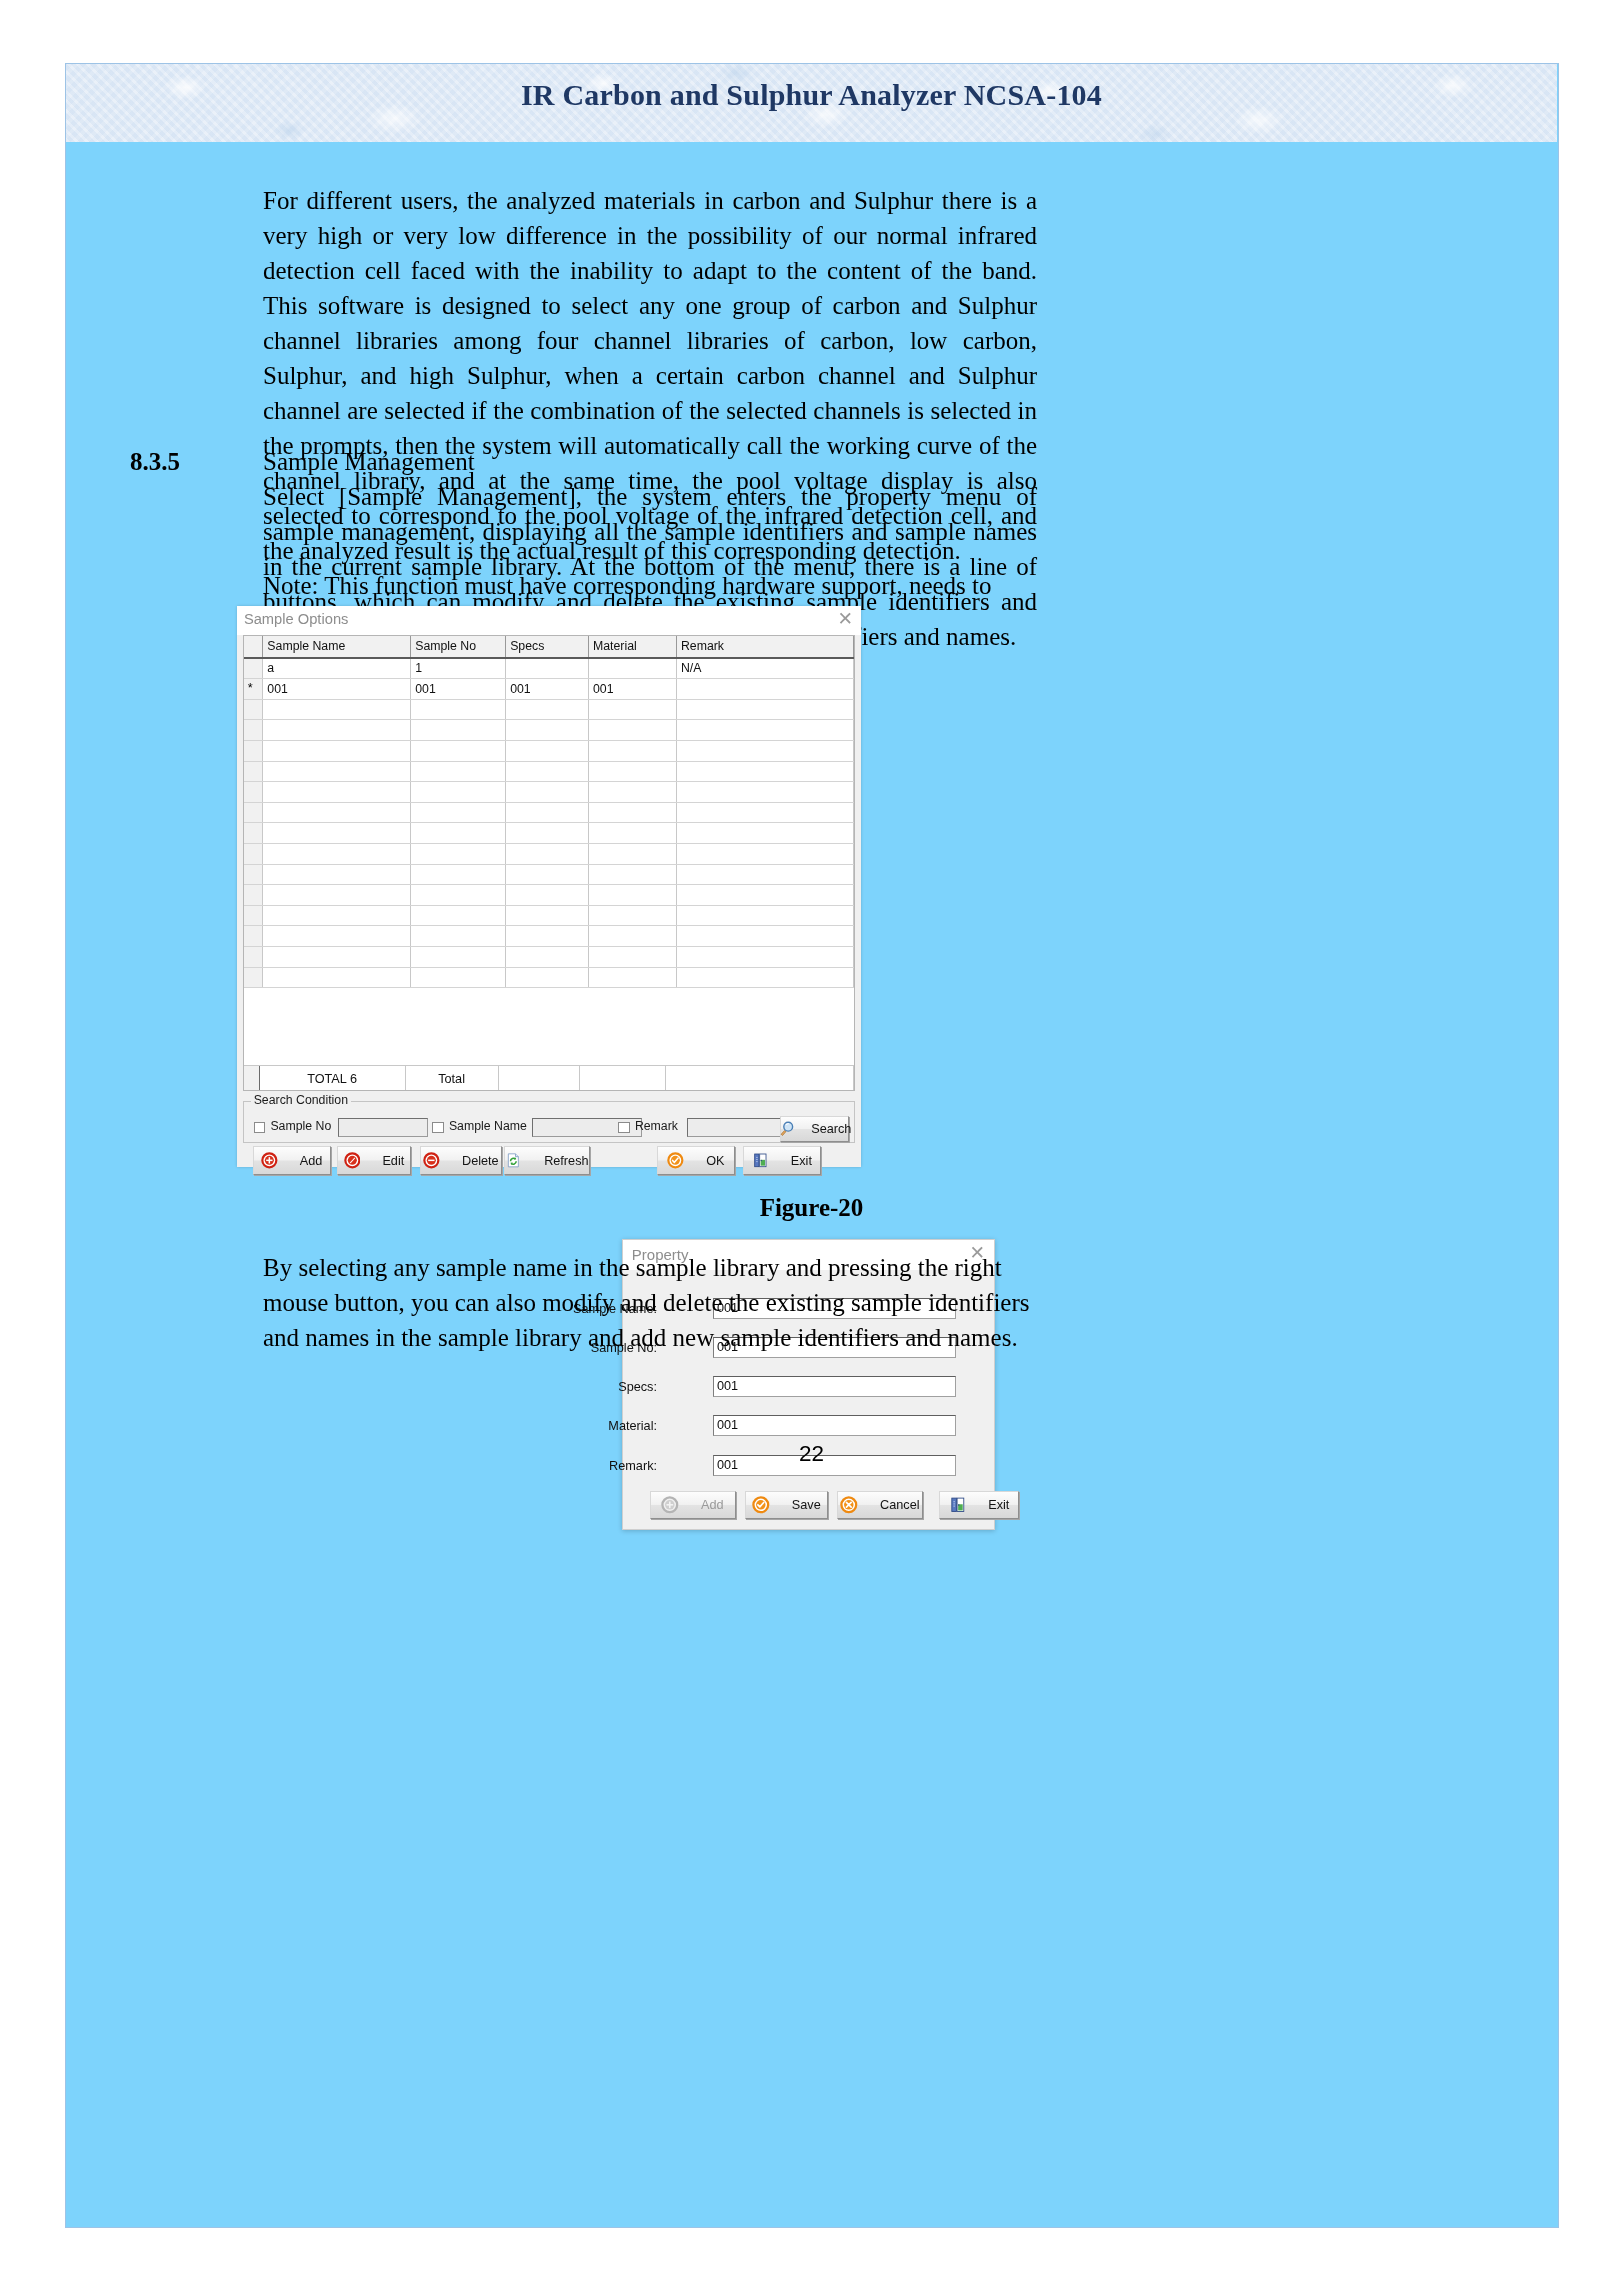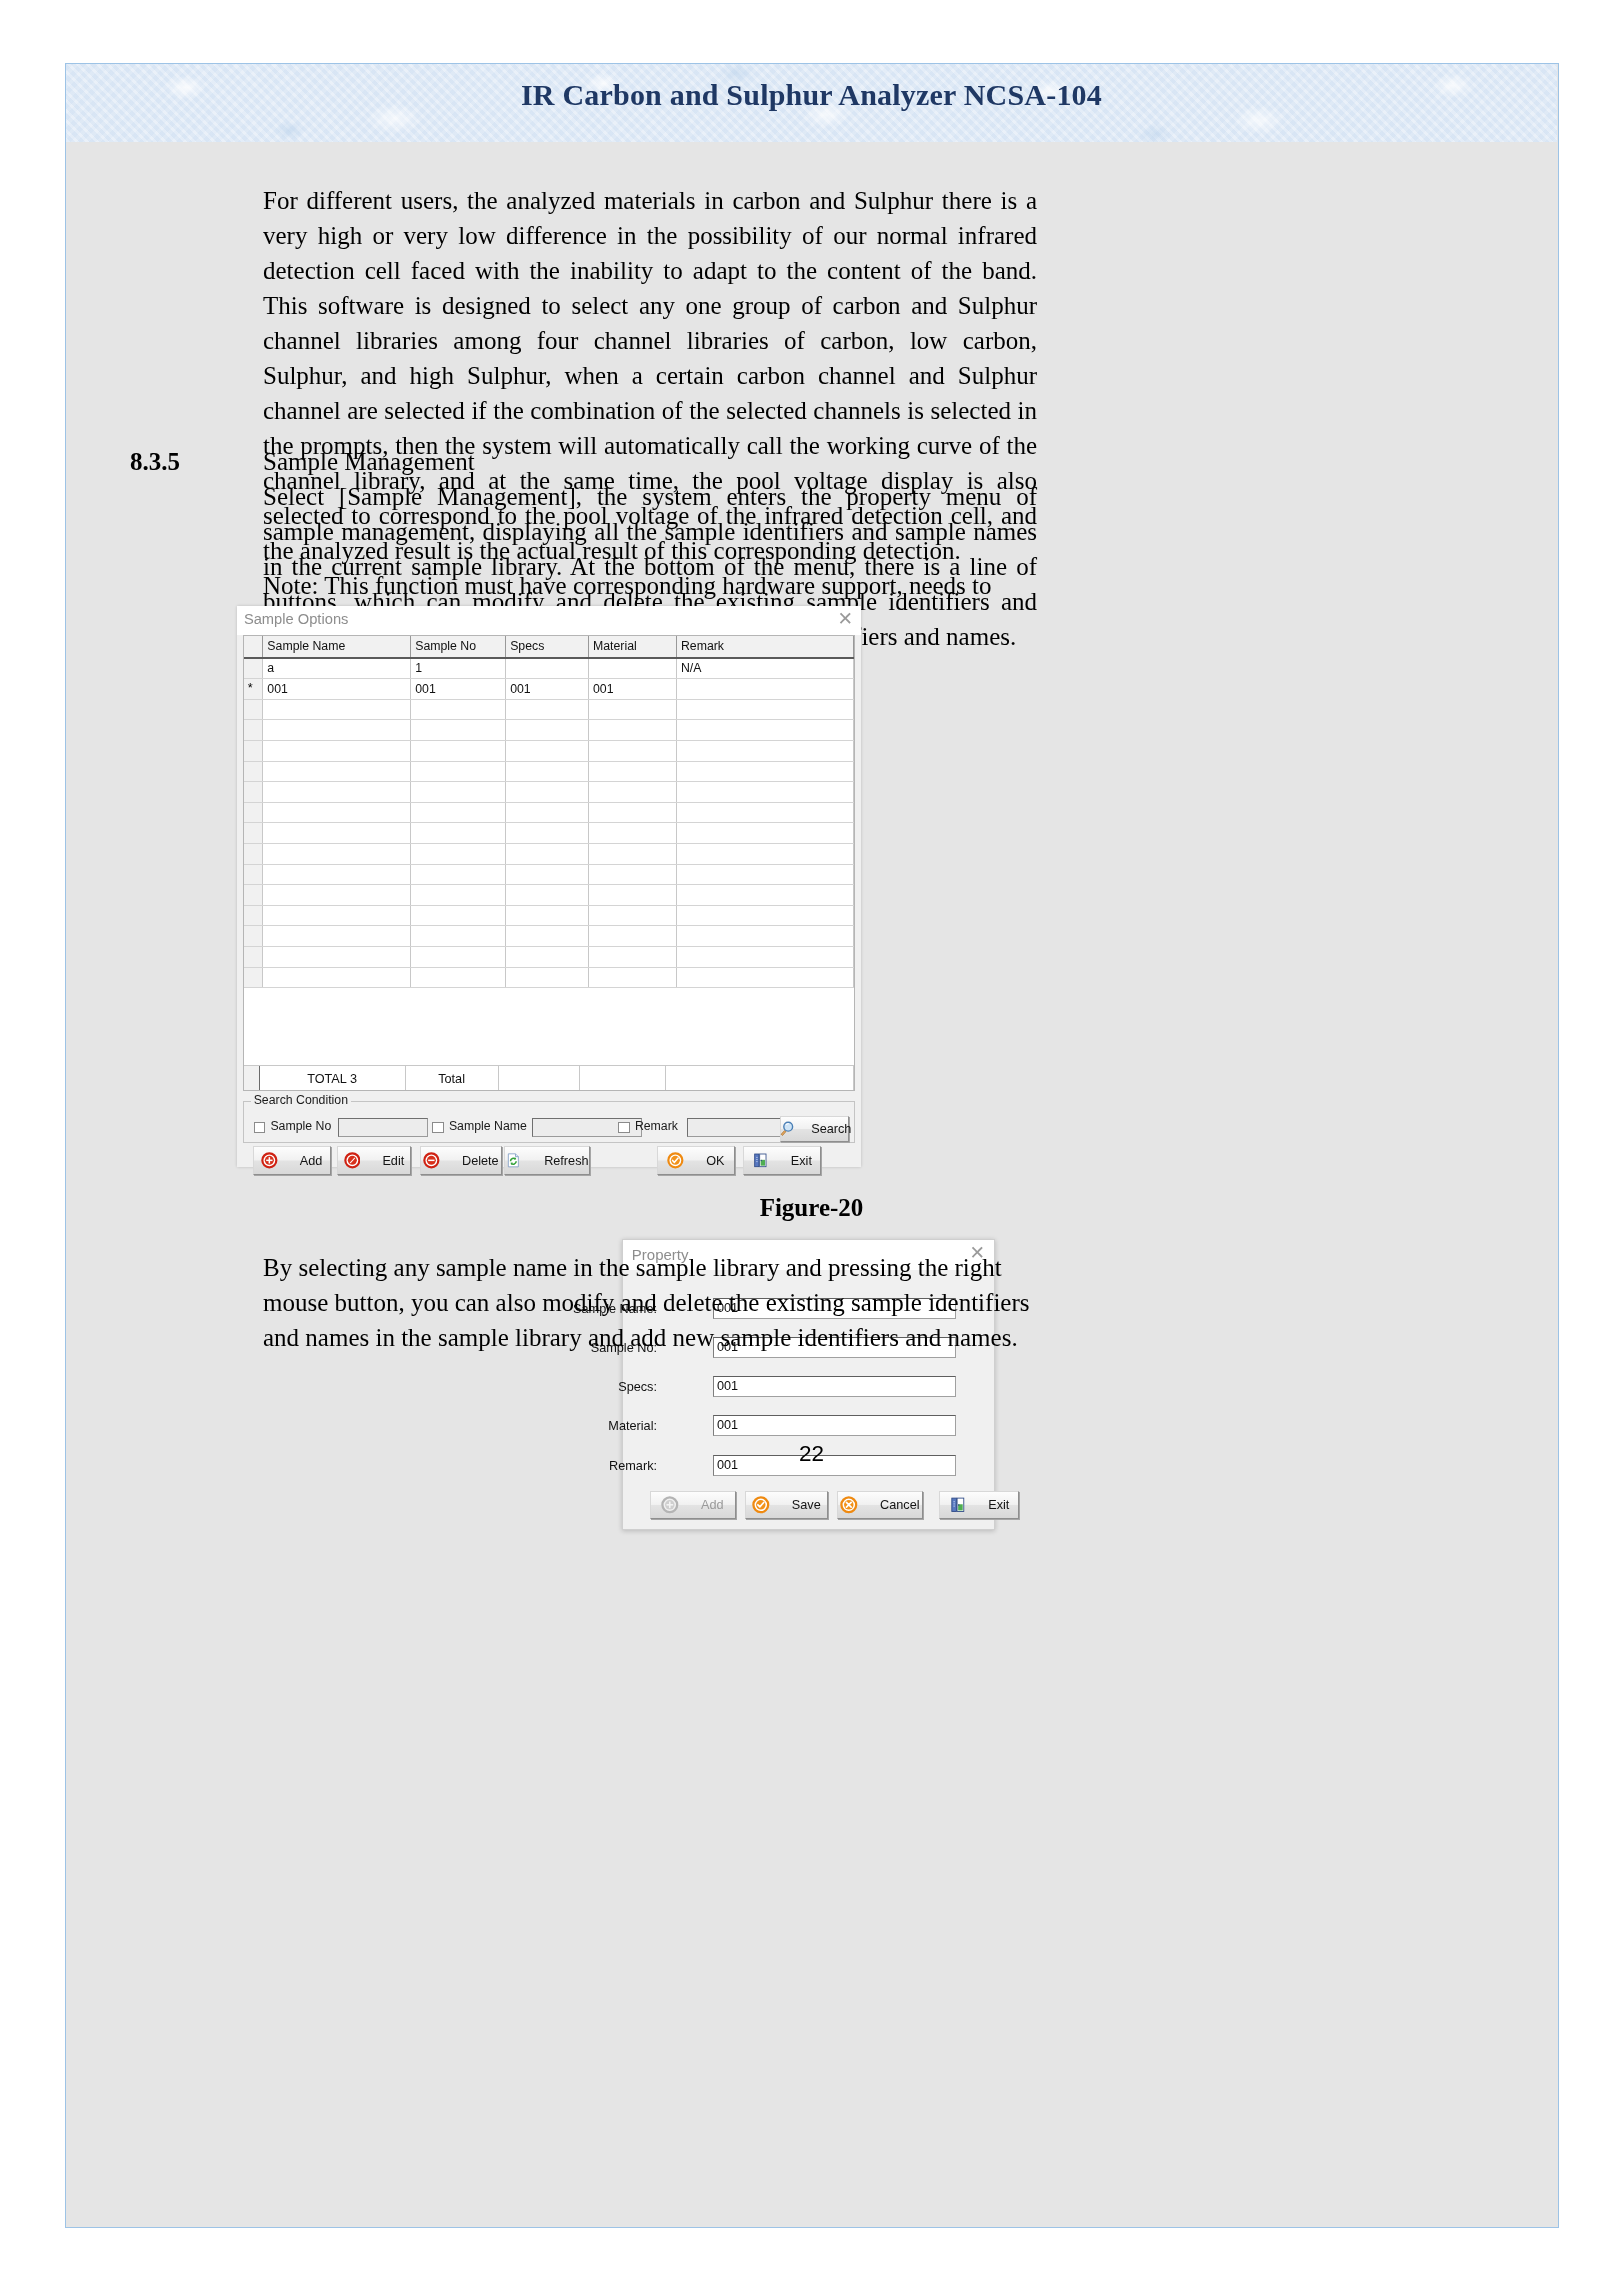--- a/index.html
+++ b/index.html
@@ -17,21 +17,21 @@
 
   
   #page-frame {
     position: absolute;
     left: 65px;
     top: 63px;
     width: 1494px;
     height: 2165px;
     border: 1.5px solid #9dc3e6;
     box-sizing: border-box;
-    background: #e5e5e5;
+    background: #7dd3fc;
   }
 
   
   #header-band {
     position: absolute;
     left: 0px;
     top: 0px;
     width: 1491px;
     height: 78px;
     background-color: #dfe9f6;
@@ -548,21 +548,21 @@
               <td class="col-rem"></td>
             </tr>
           </tbody>
       </table>
 
       <div id="grid-total-row">
         <table>
           <tbody>
               <tr>
             <td class="rowhdr"></td>
-            <td class="col-name">TOTAL 3</td>
+            <td class="col-name">TOTAL 6</td>
             <td class="col-no">Total</td>
             <td class="col-specs"></td>
             <td class="col-mat"></td>
             <td class="col-rem"></td>
           </tr>
         </tbody>
           </table>
       </div>
     </div>
 

